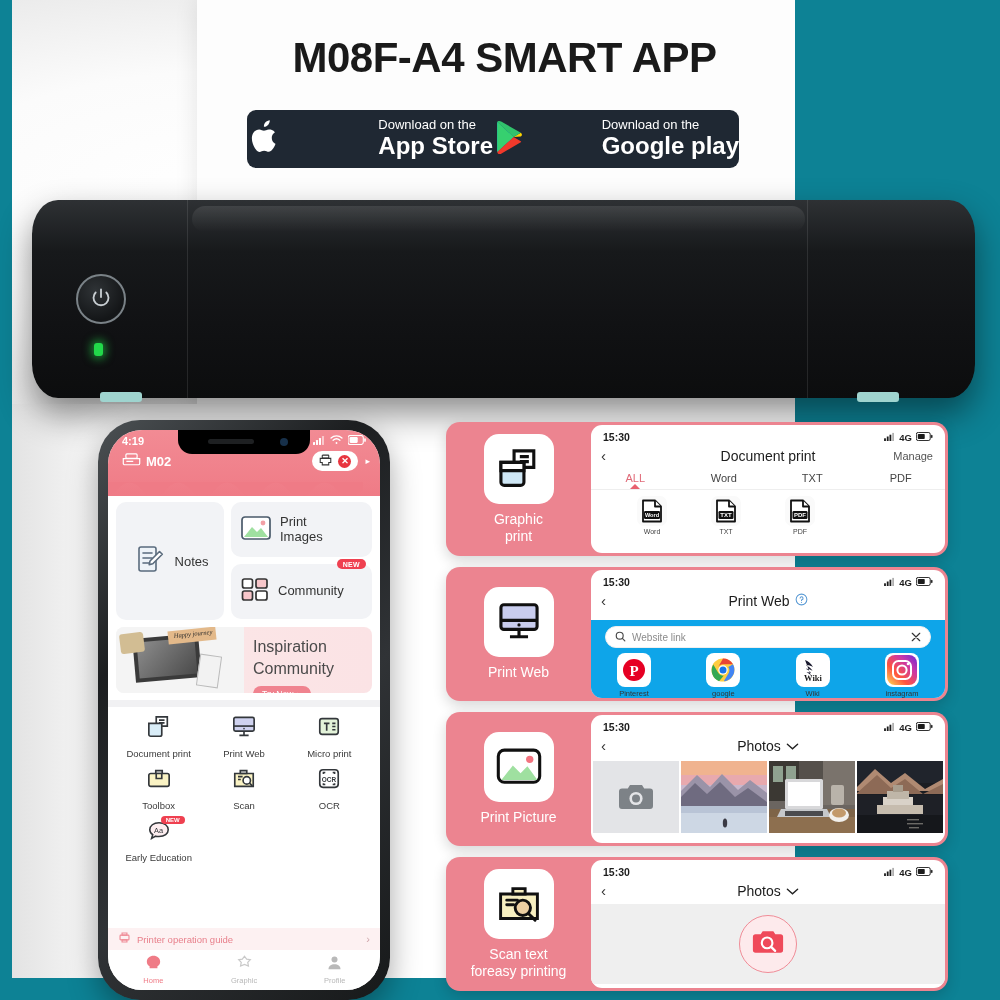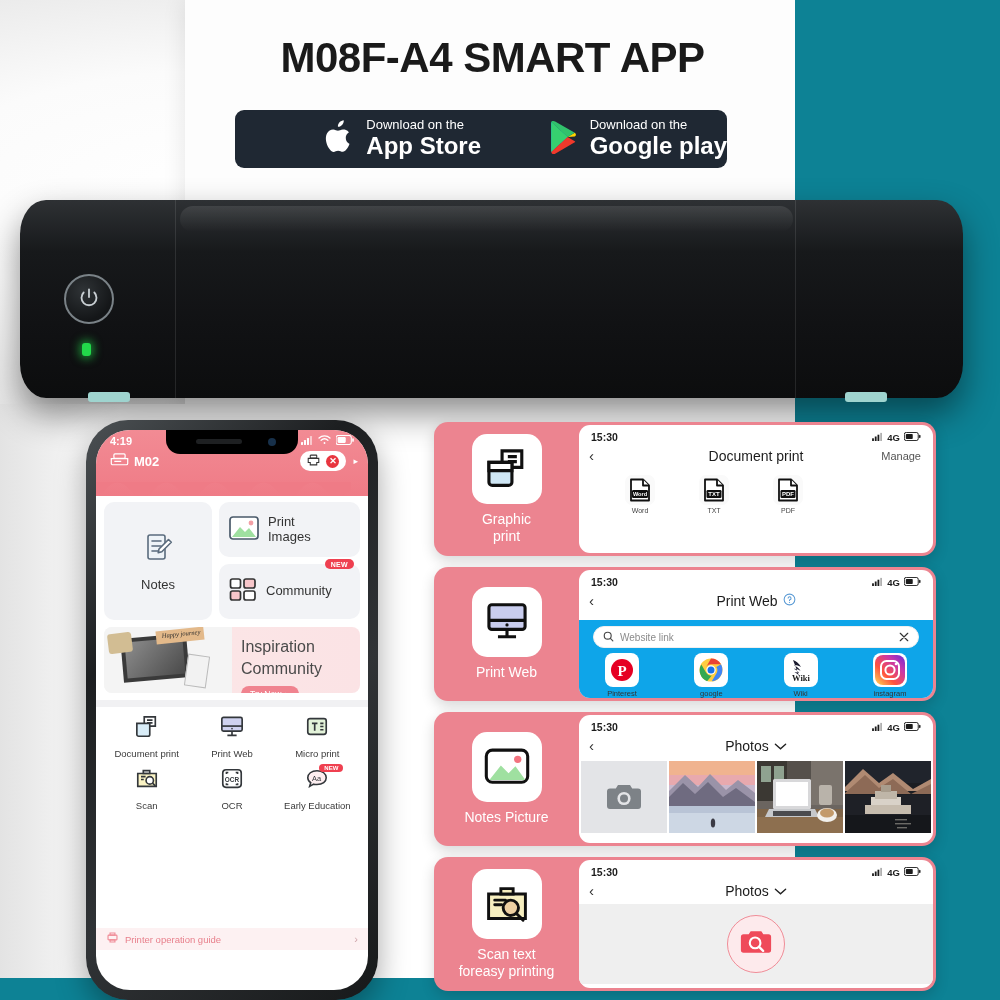--- a/index.html
+++ b/index.html
@@ -4,21 +4,21 @@
 <style>
   * { box-sizing: border-box; margin: 0; padding: 0; }
   html, body { width: 1000px; height: 1000px; overflow: hidden; }
   body {
     font-family: "Liberation Sans", sans-serif;
     background: #0d8295;
     position: relative;
   }
 
   
-  #stage { position: absolute; inset: 0; }
+  #stage { position: absolute; inset: 0; margin-left: 12px; }
 
   .bg-teal { position: absolute; inset: 0; background: #0d8295; }
 
   .bg-whitepanel {
     position: absolute; left: 0; top: 0; width: 800px; height: 416px;
     background: radial-gradient(ellipse at 28% 46%, #ffffff 0%, #fbfbfb 38%, #e9e9e9 70%, #d8d8d8 100%);
   }
   .bg-whitesheet {
     position: absolute; left: 185px; top: 0; width: 615px; height: 416px;
     background: #fdfdfd;
@@ -50,21 +50,21 @@
   .promo-title {
     position: absolute; left: 0; right: 0; top: 34px;
     text-align: center;
     font-size: 42px; font-weight: 700; letter-spacing: -0.5px;
     color: #1a1a1a; font-family: "Liberation Sans", sans-serif;
   }
   .storebar {
     position: absolute; left: 50px; top: 110px; width: 492px; height: 58px;
     background: #1f2833; border-radius: 9px; display: flex;
   }
-  .store-half { flex: 1; display: flex; align-items: center; justify-content: flex-end; gap: 11px; }
+  .store-half { flex: 1; display: flex; align-items: center; justify-content: space-between; gap: 11px; }
   .store-txt { color: #fff; line-height: 1.12; }
   .store-txt .l1 { font-size: 13px; font-weight: 400; }
   .store-txt .l2 { font-size: 24px; font-weight: 700; }
 
   
   .printer {
     position: absolute; left: 20px; top: 200px; width: 943px; height: 198px;
     background: linear-gradient(180deg,#2e3134 0%, #17191b 26%, #111214 62%, #0c0d0e 100%);
     border-radius: 26px / 34px;
     box-shadow: 0 16px 34px rgba(0,0,0,0.45);
@@ -131,21 +131,21 @@
     background: #fff; border-radius: 12px; padding: 2px 7px; height: 20px;
   }
   .p-chip .xdot { width: 13px; height: 13px; border-radius: 50%; background: #e8353f; display:flex;align-items:center;justify-content:center;color:#fff;font-size:9px;font-weight:700;}
   .scallop { position: absolute; left:0; right:0; bottom:-1px; height: 15px; }
 
   .p-body { position: relative; background: #fff; padding: 6px 8px 0 8px; }
   .tile-row { display: flex; gap: 7px; }
   .tile {
     background: #f2f3f6; border-radius: 10px;
   }
-  .tile-notes { width: 108px; height: 118px; display:flex; flex-direction:column; align-items:center; justify-content:center; gap:9px; }
+  .tile-notes { width: 108px; height: 118px; display:flex; flex-direction:row; align-items:center; justify-content:center; gap:9px; }
   .tile-notes span { font-size: 13px; color: #333; }
   .tile-col { display: flex; flex-direction: column; gap: 7px; flex: 1; }
   .tile-wide { height: 55px; display: flex; align-items: center; gap: 9px; padding-left: 10px; position: relative; }
   .tile-wide .lbl { font-size: 13px; color: #333; line-height: 1.15; }
   .badge-new {
     position: absolute; right: 6px; top: -5px; background: #ef4050; color: #fff;
     font-size: 7px; font-weight: 700; padding: 1.5px 6px; border-radius: 8px; letter-spacing: .3px;
   }
 
   .banner {
@@ -482,20 +482,30 @@
               <svg width="26" height="24" viewBox="0 0 28 26" fill="none" stroke="#33373b" stroke-width="1.8">
                 <rect x="4" y="4" width="20" height="17" rx="2.5" fill="#e3f3d9"></rect>
                 <path d="M8.5 9h6M11.5 9v8M17.5 9h3.5M17.5 12.5h3.5M17.5 16h3.5"></path>
               </svg>
             </span>
             <span class="lbl">Micro print</span>
           </div>
           <div class="icon-cell">
             <span>
               <svg width="26" height="24" viewBox="0 0 28 26" fill="none" stroke="#33373b" stroke-width="1.8">
+                <path d="M10.5 4h7v3h-7z"></path>
+                <rect x="3" y="7" width="22" height="14" rx="2" fill="#faf3c4"></rect>
+                <path d="M11 7v5.5h6V7"></path>
+              </svg>
+            </span>
+            <span class="lbl">Toolbox</span>
+          </div>
+          <div class="icon-cell">
+            <span>
+              <svg width="26" height="24" viewBox="0 0 28 26" fill="none" stroke="#33373b" stroke-width="1.8">
                 <path d="M4 7h20v14H4z" fill="#faf3c4"></path>
                   <path d="M10 4h7v3h-7z"></path>
                 <path d="M7.5 10.5h5M7.5 13.5h3"></path>
                 <circle cx="17" cy="14.5" r="4" fill="#fff"></circle>
                   <path d="M20 17.5l3 3"></path>
               </svg>
             </span>
             <span class="lbl">Scan</span>
           </div>
           <div class="icon-cell">
@@ -525,20 +535,47 @@
         <span>
           <svg width="13" height="13" viewBox="0 0 16 16" fill="none" stroke="#ef8c97" stroke-width="1.4">
             <rect x="2.5" y="5" width="11" height="6" rx="1"></rect>
               <path d="M5 2.5h6v2.5H5zM5 11h6v2.5H5z"></path>
           </svg>
         </span>
         <span class="g-txt">Printer operation guide</span>
         <span class="g-arrow">›</span>
       </div>
 
+      <div class="tabbar">
+        <div class="tab active">
+          <span>
+            <svg width="17" height="15" viewBox="0 0 20 18" fill="#ef7b86">
+              <path d="M10 1C5.6 1 2 4.1 2 8c0 2.3 1.3 4.3 3.3 5.6V16h9.4v-2.4C16.7 12.3 18 10.3 18 8c0-3.9-3.6-7-8-7z"></path>
+            </svg>
+          </span>
+          <span class="t-lbl">Home</span>
+        </div>
+        <div class="tab">
+          <span>
+            <svg width="17" height="15" viewBox="0 0 20 18" fill="none" stroke="#c9c9c9" stroke-width="1.5">
+              <path d="M10 1.5 12.6 5l4.3.6-3 3.2.8 4.4L10 11.2 5.3 13.2l.8-4.4-3-3.2L7.4 5z"></path>
+            </svg>
+          </span>
+          <span class="t-lbl">Graphic</span>
+        </div>
+        <div class="tab">
+          <span>
+            <svg width="17" height="15" viewBox="0 0 20 18" fill="#b9b9b9">
+              <circle cx="10" cy="5.5" r="3.6"></circle>
+                <path d="M2.8 17c0-3.9 3.2-6 7.2-6s7.2 2.1 7.2 6z"></path>
+            </svg>
+          </span>
+          <span class="t-lbl">Profile</span>
+        </div>
+      </div>
     </div>
   </div>
 
   <div class="cards">
 
     <div class="fcard">
       <div class="fcard-left">
         <div class="fcard-ico">
           <svg width="46" height="44" viewBox="0 0 28 26" fill="none" stroke="#101010" stroke-width="1.9">
             <path d="M11 2h12v10H11z" fill="#fff"></path>
@@ -571,20 +608,26 @@
                 <rect x="1.8" y="2.3" width="8.5" height="6.4" rx="1" fill="#1c1c1c"></rect>
                 <rect x="18" y="3.5" width="1.8" height="4" rx="1" fill="#1c1c1c"></rect>
               </svg>
             </span>
           </span>
         </div>
         <div class="mini-nav">
           <span class="mini-back">‹</span>
           <span class="mini-title">Document print</span>
           <span class="mini-right-link">Manage</span>
+        </div>
+        <div class="tabs-row">
+          <span class="tb on">ALL</span>
+          <span class="tb">Word</span>
+          <span class="tb">TXT</span>
+          <span class="tb">PDF</span>
         </div>
         <div class="filetypes">
           <div class="ftype">
             <div class="fbox">
               <svg width="22" height="24" viewBox="0 0 22 24">
                 <path d="M2 1.5h12l6 6v15H2z" fill="#fff" stroke="#101010" stroke-width="1.8" stroke-linejoin="round"></path>
                 <path d="M14 1.5v6h6" fill="#fff" stroke="#101010" stroke-width="1.8" stroke-linejoin="round"></path>
                 <rect x="3" y="12" width="16" height="8" rx="1.2" fill="#101010"></rect>
                 <text x="11" y="18.4" font-size="5.6" font-weight="700" fill="#fff" text-anchor="middle" font-family="Liberation Sans, sans-serif">Word</text>
               </svg>
@@ -741,21 +784,21 @@
     <div class="fcard">
       <div class="fcard-left">
         <div class="fcard-ico">
           <svg width="46" height="42" viewBox="0 0 30 26">
             <rect x="1.5" y="2" width="27" height="21" rx="4" fill="#fff" stroke="#101010" stroke-width="2"></rect>
             <circle cx="22" cy="8" r="2.4" fill="#f3737f"></circle>
             <path d="M3.5 21.5 11 12l5 5 4.5-4.5 6.5 9z" fill="#9fe0a0"></path>
           </svg>
         </div>
         <div class="fcard-cap">
-          <div>Notes Picture</div>
+          <div>Print Picture</div>
         </div>
       </div>
       <div class="fcard-right">
         <div class="mini-status">
           <span>15:30</span>
           <span class="mini-status-right">
             <span>
               <svg width="11" height="9" viewBox="0 0 12 10" fill="#1c1c1c">
                 <rect x="0" y="7" width="2" height="3"></rect>
                   <rect x="3" y="5" width="2" height="5"></rect>

